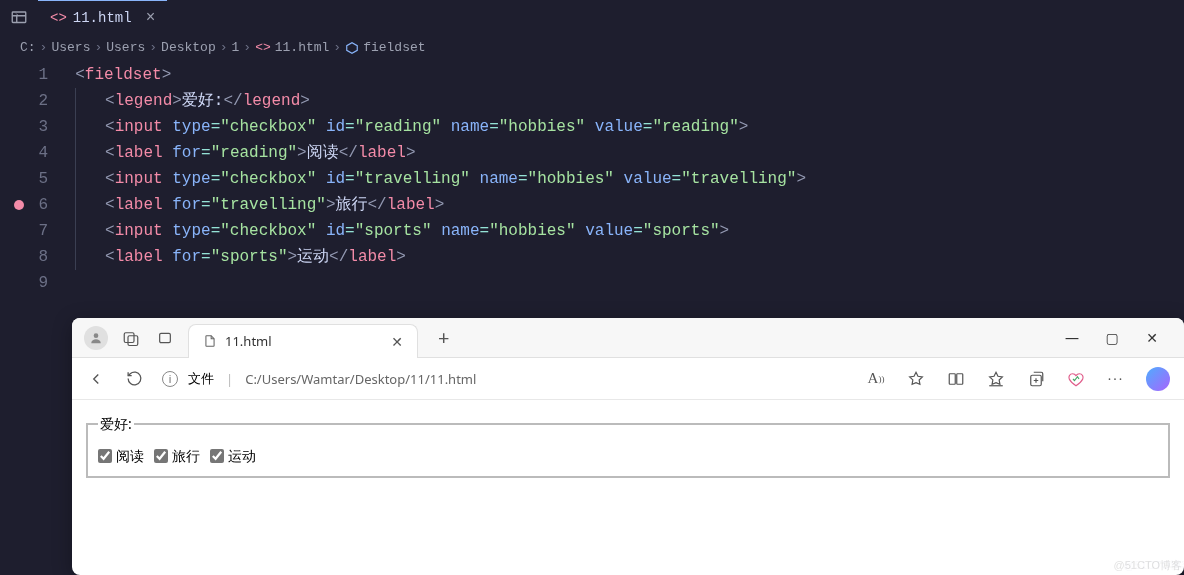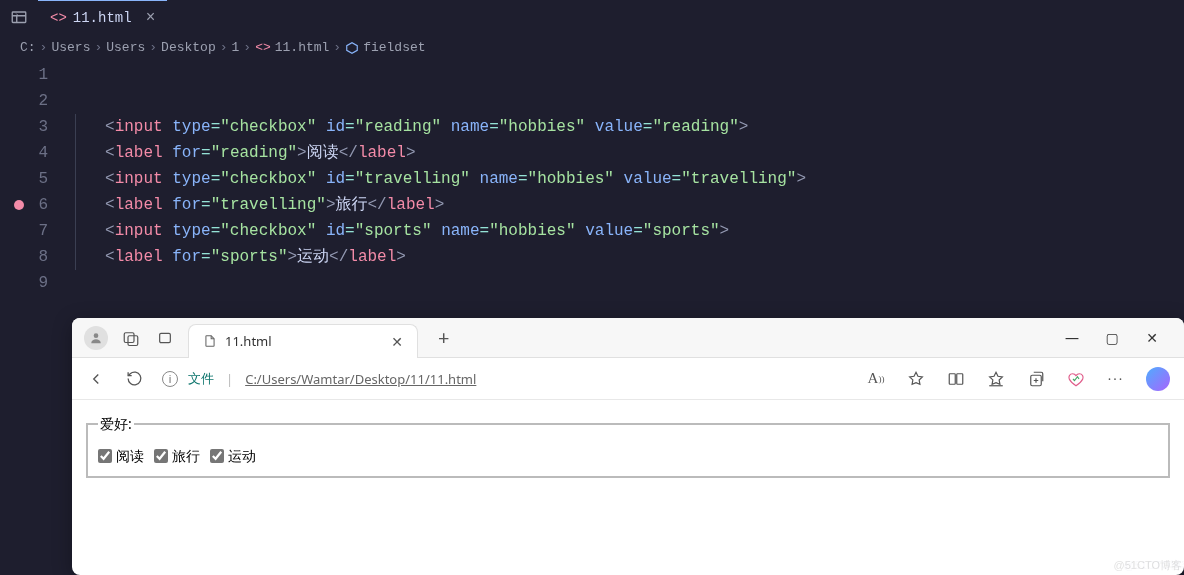--- a/index.html
+++ b/index.html
@@ -39,23 +39,23 @@
   .browser-tab { background: #fff; display: flex; align-items: center; height: 34px; margin-top: 6px; padding: 0 14px; border-radius: 8px 8px 0 0; gap: 8px; min-width: 230px; border: 1px solid #e0e0e0; border-bottom: none; position: relative; }
   .browser-tab-close { margin-left: auto; color: #555; cursor:pointer; font-size: 14px;}
   .tab-plus { color: #555; font-size: 20px; padding: 0 8px; cursor:pointer;}
   .win-controls { margin-left: auto; display: flex; gap: 24px; padding-right: 12px;}
   .win-controls span { cursor:pointer; color:#333; font-size:14px; width:16px; text-align:center;}
   
   .browser-toolbar { height: 42px; display: flex; align-items: center; padding: 0 14px; gap: 18px; border-bottom: 1px solid #e8e8e8; }
   .tb-icon { width:20px; color:#555; cursor:pointer; display:flex; align-items:center; justify-content:center;}
   .url-area { display:flex; align-items:center; gap: 10px; flex: 0 1 auto; }
   .url-info { width:16px;height:16px;border:1px solid #888;border-radius:50%;display:flex;align-items:center;justify-content:center;font-size:10px;color:#666;}
-  .url-label { color:#0f766e; }
+  .url-label { color:#000000; }
   .url-sep { color:#bbb; margin: 0 2px;}
-  .url-path { color:#666;text-decoration:underline; }
+  .url-path { color:#666; }
   .tb-right { margin-left:auto; display:flex; gap:20px; align-items:center; }
   .copilot { width:24px;height:24px;border-radius:50%;background:linear-gradient(135deg,#4facfe,#a864fd);}
   
   .page-body { flex:1; padding: 14px; color:#000; font-size:14px; }
   fieldset { border: 2px solid #bbb; padding: 8px 10px 10px 10px;}
   legend { padding: 0 2px;}
   .cb-group { display:flex; gap:10px; align-items:center; margin-top:4px;}
   .cb-group label { display:flex; align-items:center; gap:4px;}
   .cb-group input[type=checkbox]{ width:14px; height:14px; accent-color:#767676;}
   
@@ -100,23 +100,25 @@
     <svg width="14" height="14" viewBox="0 0 24 24" fill="none" stroke="currentColor" stroke-width="2">
         <path d="M21 16V8l-9-5-9 5v8l9 5 9-5z"></path>
       </svg>
   </span>
   <span>fieldset</span>
 </div>
 
 <div class="editor">
   <div class="code-line">
       <div class="gutter"><span>1</span></div>
+      <div class="code">  <span class="punct">&lt;</span><span class="tag">fieldset</span><span class="punct">&gt;</span></div>
     </div>
   <div class="code-line">
       <div class="gutter"><span>2</span></div>
+      <div class="code">  <span class="indent-guide"></span>   <span class="punct">&lt;</span><span class="tag">legend</span><span class="punct">&gt;</span><span class="txt">爱好:</span><span class="punct">&lt;/</span><span class="tag">legend</span><span class="punct">&gt;</span></div>
     </div>
   <div class="code-line">
       <div class="gutter"><span>3</span></div>
       <div class="code">  <span class="indent-guide"></span>   <span class="punct">&lt;</span><span class="tag">input</span> <span class="attr">type</span><span class="op">=</span><span class="str">"checkbox"</span> <span class="attr">id</span><span class="op">=</span><span class="str">"reading"</span> <span class="attr">name</span><span class="op">=</span><span class="str">"hobbies"</span> <span class="attr">value</span><span class="op">=</span><span class="str">"reading"</span><span class="punct">&gt;</span></div>
     </div>
   <div class="code-line">
       <div class="gutter"><span>4</span></div>
       <div class="code">  <span class="indent-guide"></span>   <span class="punct">&lt;</span><span class="tag">label</span> <span class="attr">for</span><span class="op">=</span><span class="str">"reading"</span><span class="punct">&gt;</span><span class="txt">阅读</span><span class="punct">&lt;/</span><span class="tag">label</span><span class="punct">&gt;</span></div>
     </div>
   <div class="code-line">

